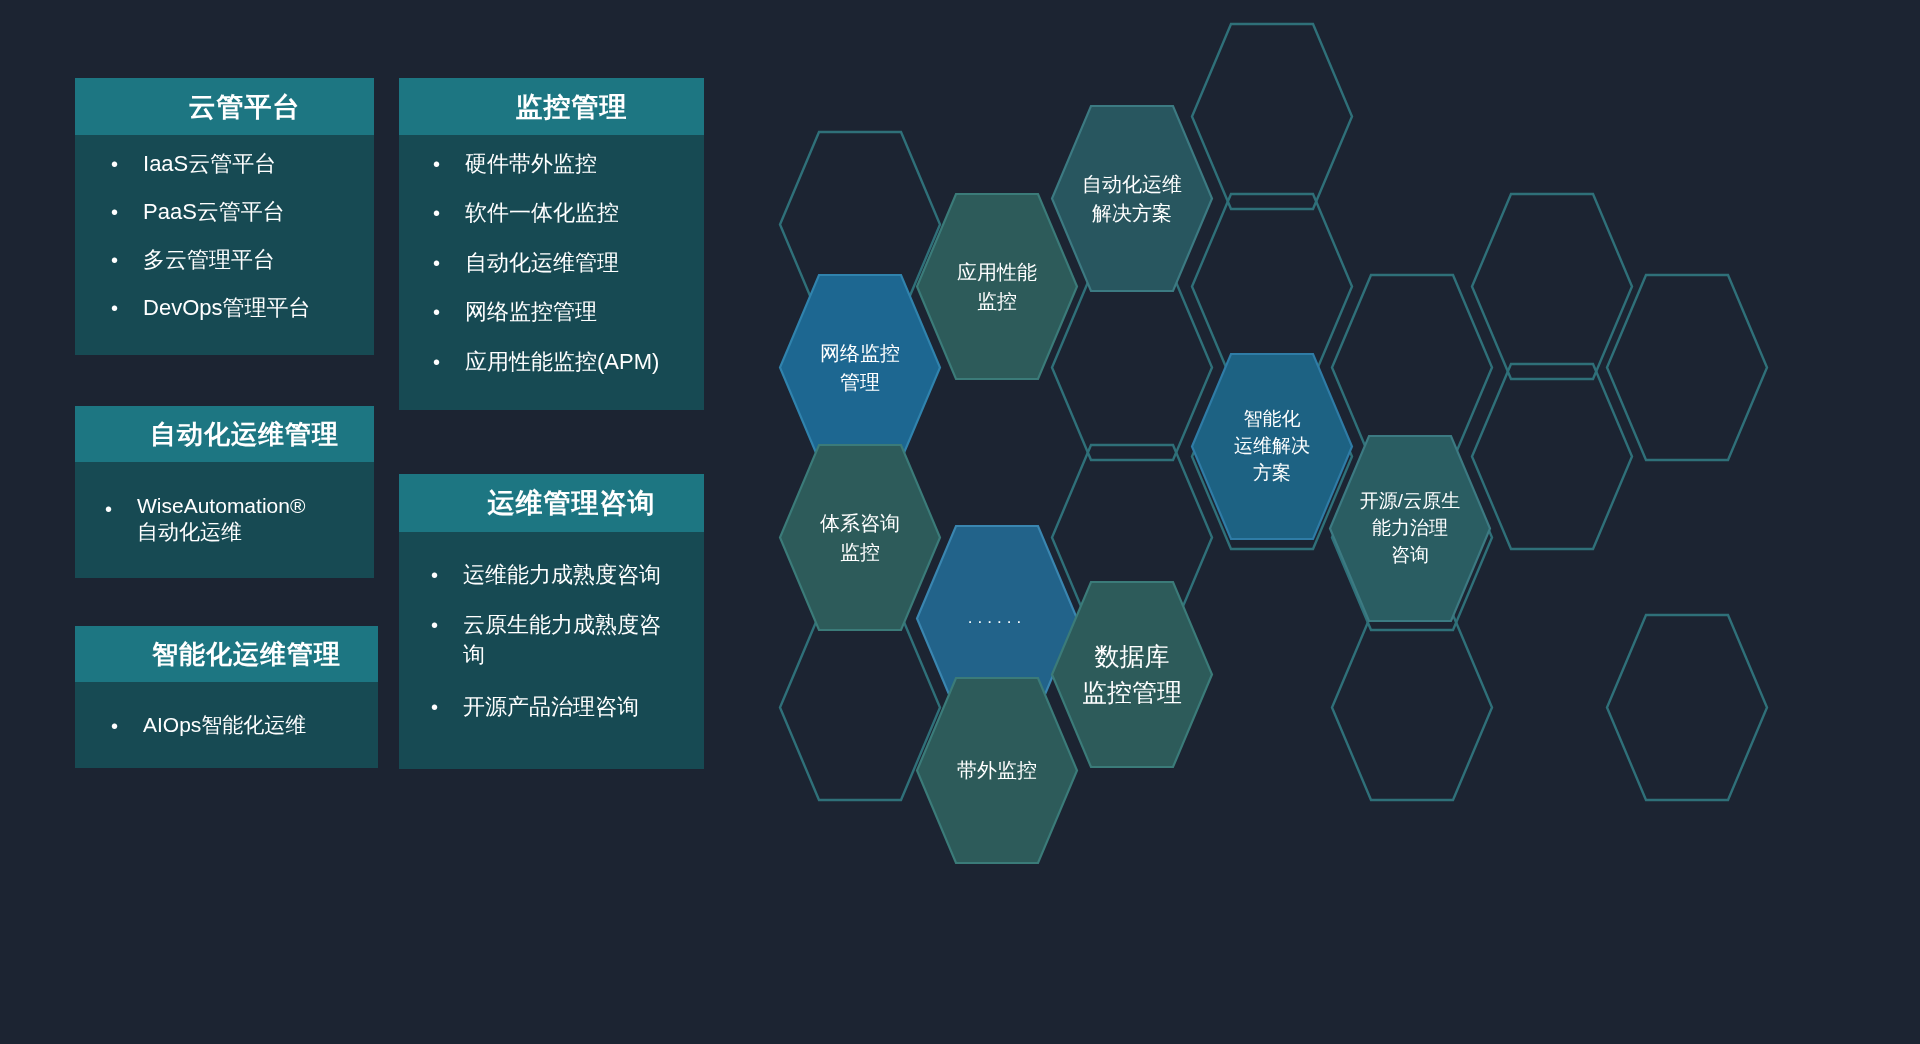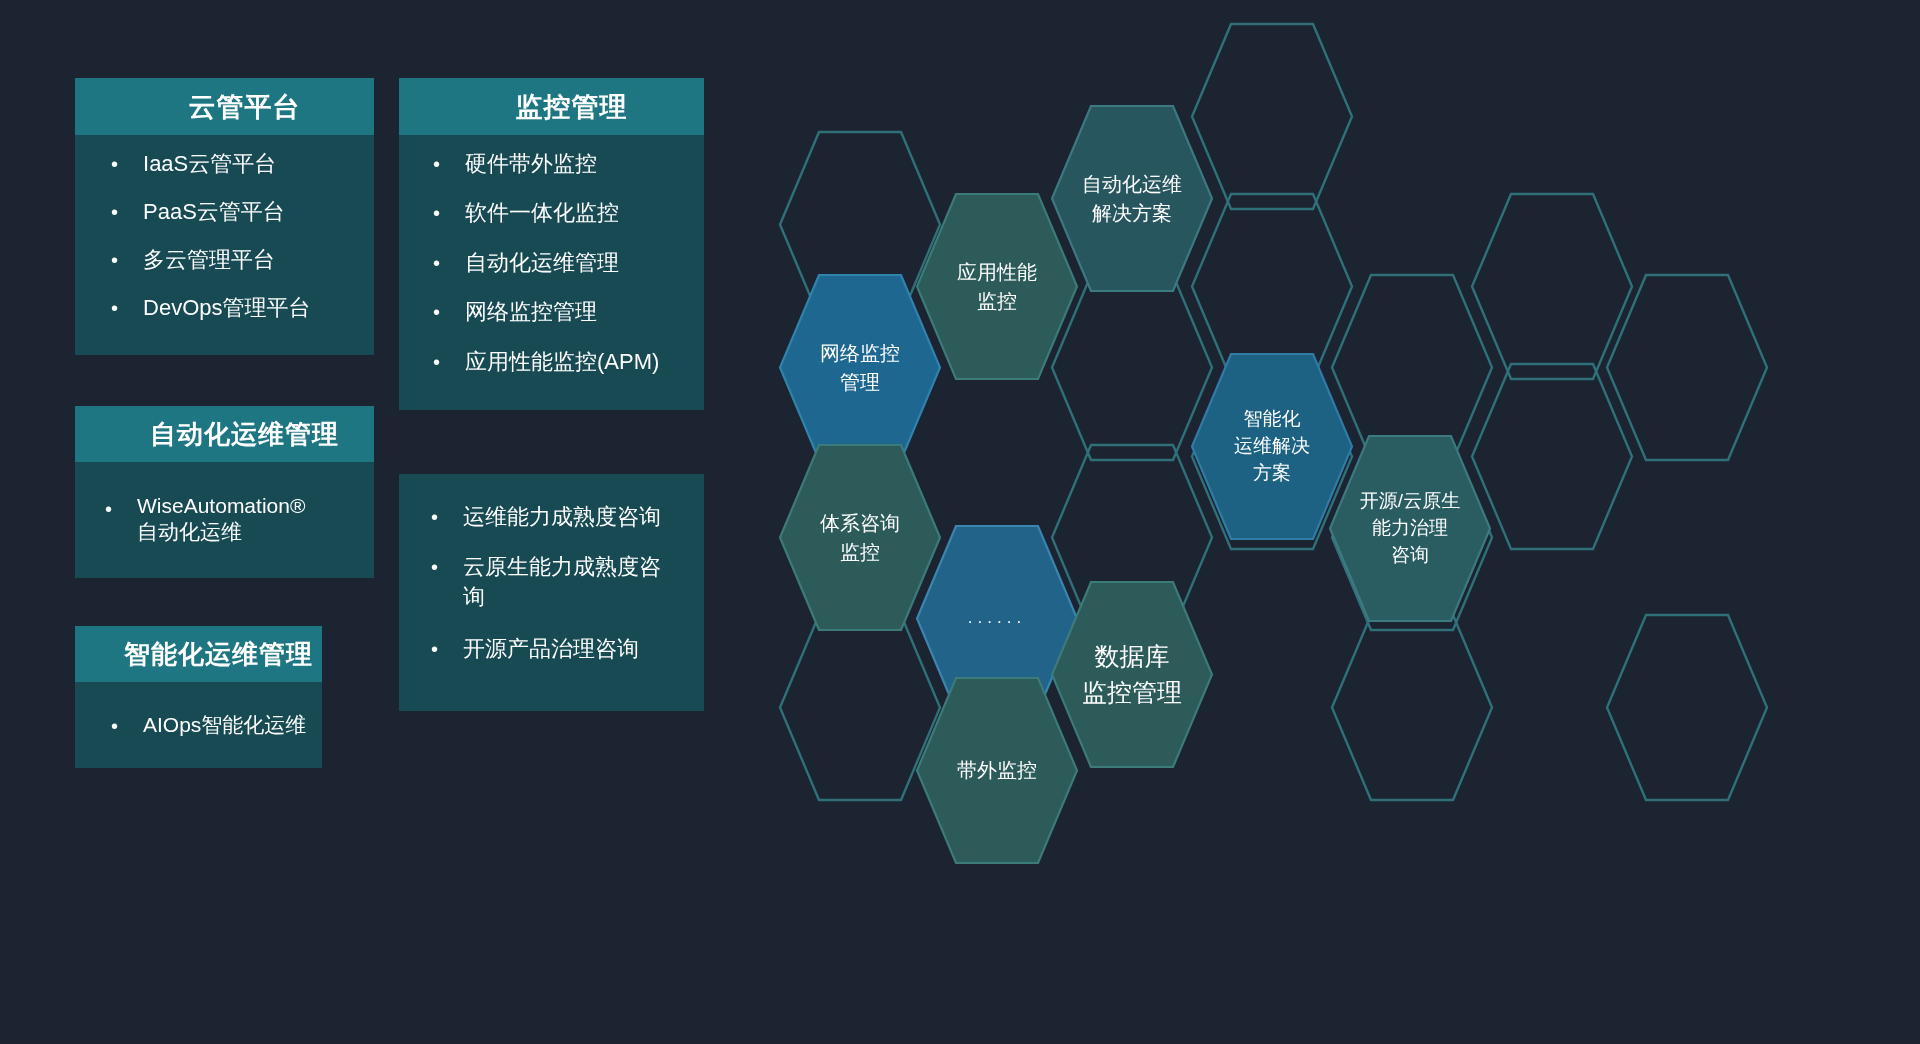--- a/index.html
+++ b/index.html
@@ -92,21 +92,21 @@
       <div class="card-head" style="height:56px;font-size:26px;">自动化运维管理</div>
       <div class="card-body" style="height:116px;padding:10px 14px 10px 30px;">
         <div class="bullet-row" style="font-size:21px;">
           <span class="bullet-dot">•</span>
           <span class="bullet-text">WiseAutomation®
 自动化运维</span>
         </div>
       </div>
     </div>
 
-    <div class="card" style="left:75px;top:626px;width:247px;">
+    <div class="card" style="left:75px;top:626px;width:303px;">
       <div class="card-head" style="height:56px;font-size:26px;">智能化运维管理</div>
       <div class="card-body" style="height:86px;padding:8px 14px 8px 36px;">
         <div class="bullet-row" style="font-size:21px;">
           <span class="bullet-dot">•</span>
           <span class="bullet-text">AIOps智能化运维</span>
         </div>
       </div>
     </div>
 
     <div class="card" style="left:399px;top:78px;width:305px;">
@@ -129,20 +129,21 @@
           <span class="bullet-text">网络监控管理</span>
         </div>
         <div class="bullet-row" style="font-size:22px;height:50px;">
           <span class="bullet-dot">•</span>
           <span class="bullet-text">应用性能监控(APM)</span>
         </div>
       </div>
     </div>
 
     <div class="card" style="left:399px;top:474px;width:305px;">
+      <div class="card-head" style="height:58px;font-size:27px;">运维管理咨询</div>
       <div class="card-body" style="height:237px;padding:16px 14px 16px 32px;">
         <div class="bullet-row" style="font-size:22px;height:50px;">
           <span class="bullet-dot">•</span>
           <span class="bullet-text">运维能力成熟度咨询</span>
         </div>
         <div class="bullet-row" style="font-size:22px;height:82px;">
           <span class="bullet-dot">•</span>
           <span class="bullet-text">云原生能力成熟度咨
 询</span>
         </div>

